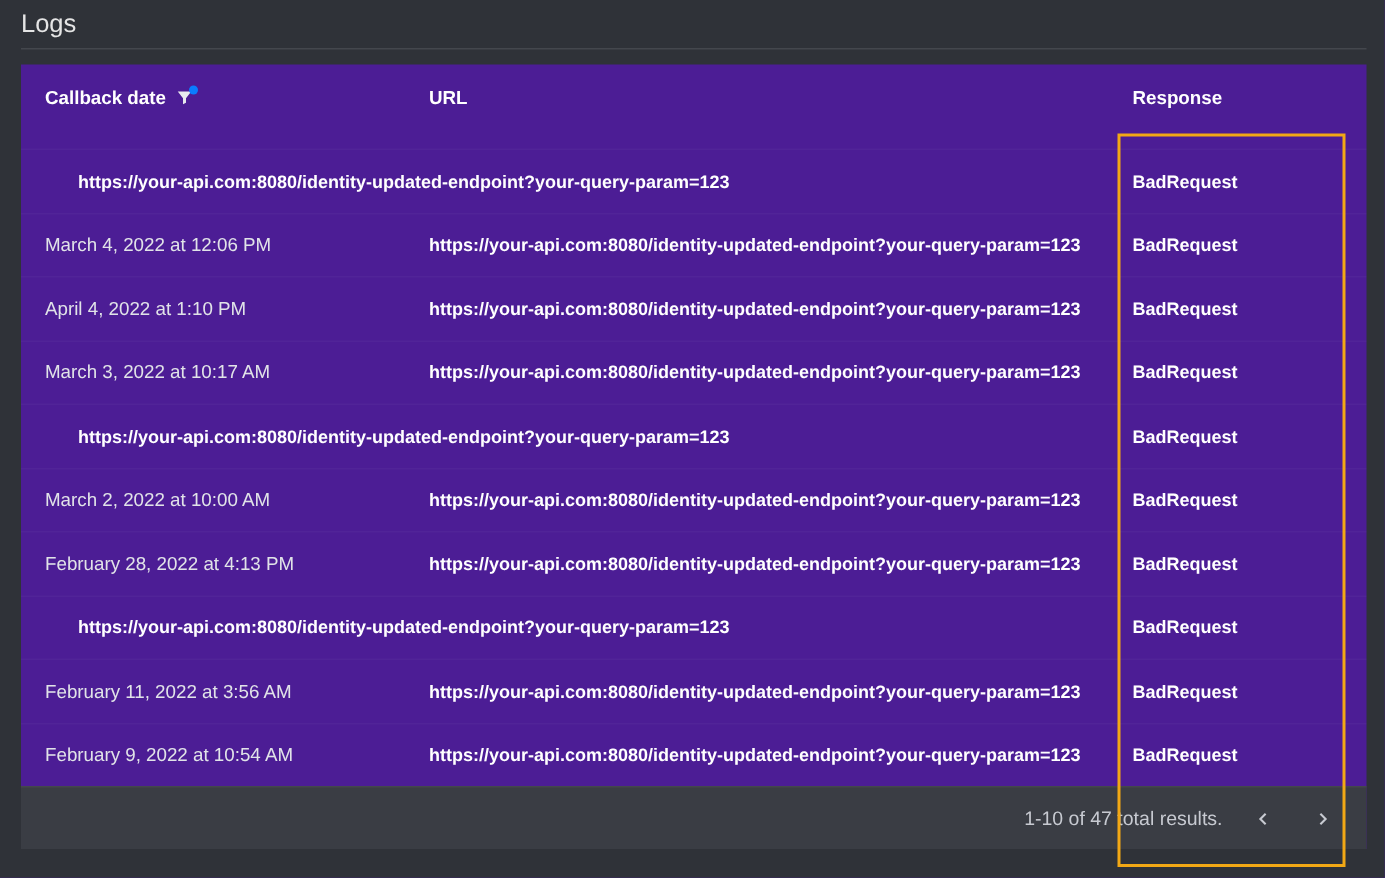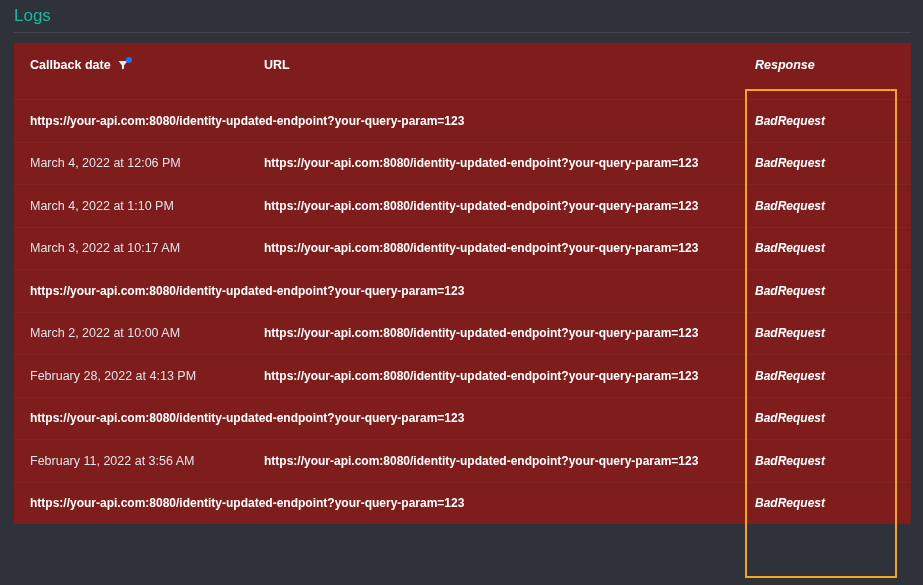--- a/index.html
+++ b/index.html
@@ -8,43 +8,43 @@
     height: 585px;
     background: #2f3238;
     font-family: "Segoe UI", Arial, sans-serif;
     color: #d9dbe0;
     font-size: 13px;
     overflow: hidden;
   }
   .page-title {
     font-size: 17px;
     font-weight: 400;
-    color: #14b8a6;
+    color: #e5e5e5;
     padding: 6px 14px 6px 14px;
   }
   .panel {
     margin: 0 12px 0 14px;
     border-top: 1px solid #44474d;
     padding: 0;
     position: relative;
     height: 540px;
   }
   .inner {
-    background: #7f1d1d;
+    background: #4c1d95;
     margin-top: 10px;
   }
   .thead-row {
     display: flex;
     align-items: flex-start;
     padding: 14px 16px 12px 16px;
     height: 56px;
   }
   .col-date { width: 234px; flex: 0 0 234px; }
-  .col-url  { flex: 1 1 auto; }
-  .col-resp { width: 140px; flex: 0 0 140px; font-style: italic; }
+  .col-url  { flex: 1 1 auto; margin-left: 22px; }
+  .col-resp { width: 140px; flex: 0 0 140px; }
   .th-label {
     color: #ffffff;
     font-weight: 700;
     font-size: 12.5px;
     display: inline-flex;
     align-items: center;
     gap: 6px;
   }
   .th-sub {
     color: #8e9299;
@@ -140,21 +140,21 @@
         <div class="row">
           <div class="cell url col-url">https://your-api.com:8080/identity-updated-endpoint?your-query-param=123</div>
           <div class="cell resp col-resp">BadRequest</div>
         </div>
         <div class="row">
           <div class="cell date col-date">March 4, 2022 at 12:06 PM</div>
           <div class="cell url col-url">https://your-api.com:8080/identity-updated-endpoint?your-query-param=123</div>
           <div class="cell resp col-resp">BadRequest</div>
         </div>
         <div class="row">
-          <div class="cell date col-date">March 4, 2022 at 1:10 PM</div>
+          <div class="cell date col-date">April 4, 2022 at 1:10 PM</div>
           <div class="cell url col-url">https://your-api.com:8080/identity-updated-endpoint?your-query-param=123</div>
           <div class="cell resp col-resp">BadRequest</div>
         </div>
         <div class="row">
           <div class="cell date col-date">March 3, 2022 at 10:17 AM</div>
           <div class="cell url col-url">https://your-api.com:8080/identity-updated-endpoint?your-query-param=123</div>
           <div class="cell resp col-resp">BadRequest</div>
         </div>
         <div class="row">
           <div class="cell url col-url">https://your-api.com:8080/identity-updated-endpoint?your-query-param=123</div>
@@ -173,22 +173,36 @@
         <div class="row">
           <div class="cell url col-url">https://your-api.com:8080/identity-updated-endpoint?your-query-param=123</div>
           <div class="cell resp col-resp">BadRequest</div>
         </div>
         <div class="row">
           <div class="cell date col-date">February 11, 2022 at 3:56 AM</div>
           <div class="cell url col-url">https://your-api.com:8080/identity-updated-endpoint?your-query-param=123</div>
           <div class="cell resp col-resp">BadRequest</div>
         </div>
         <div class="row">
-          <div class="cell url col-url">https://your-api.com:8080/identity-updated-endpoint?your-query-param=123</div>
-          <div class="cell resp col-resp">BadRequest</div>
-        </div>
-      </div>
-
+          <div class="cell date col-date">February 9, 2022 at 10:54 AM</div>
+          <div class="cell url col-url">https://your-api.com:8080/identity-updated-endpoint?your-query-param=123</div>
+          <div class="cell resp col-resp">BadRequest</div>
+        </div>
+      </div>
+
+    <div class="footer">
+      <span>1-10 of 47 total results.</span>
+      <span class="pager-btn">
+        <svg width="14" height="14" viewBox="0 0 24 24" fill="none" stroke="currentColor" stroke-width="2.4">
+            <polyline points="15 18 9 12 15 6"></polyline>
+          </svg>
+      </span>
+      <span class="pager-btn">
+        <svg width="14" height="14" viewBox="0 0 24 24" fill="none" stroke="currentColor" stroke-width="2.4">
+            <polyline points="9 18 15 12 9 6"></polyline>
+          </svg>
+      </span>
+    </div>
 
   </div>
 
   <div class="highlight-box"></div>
 </div>
 
 </body></html>

